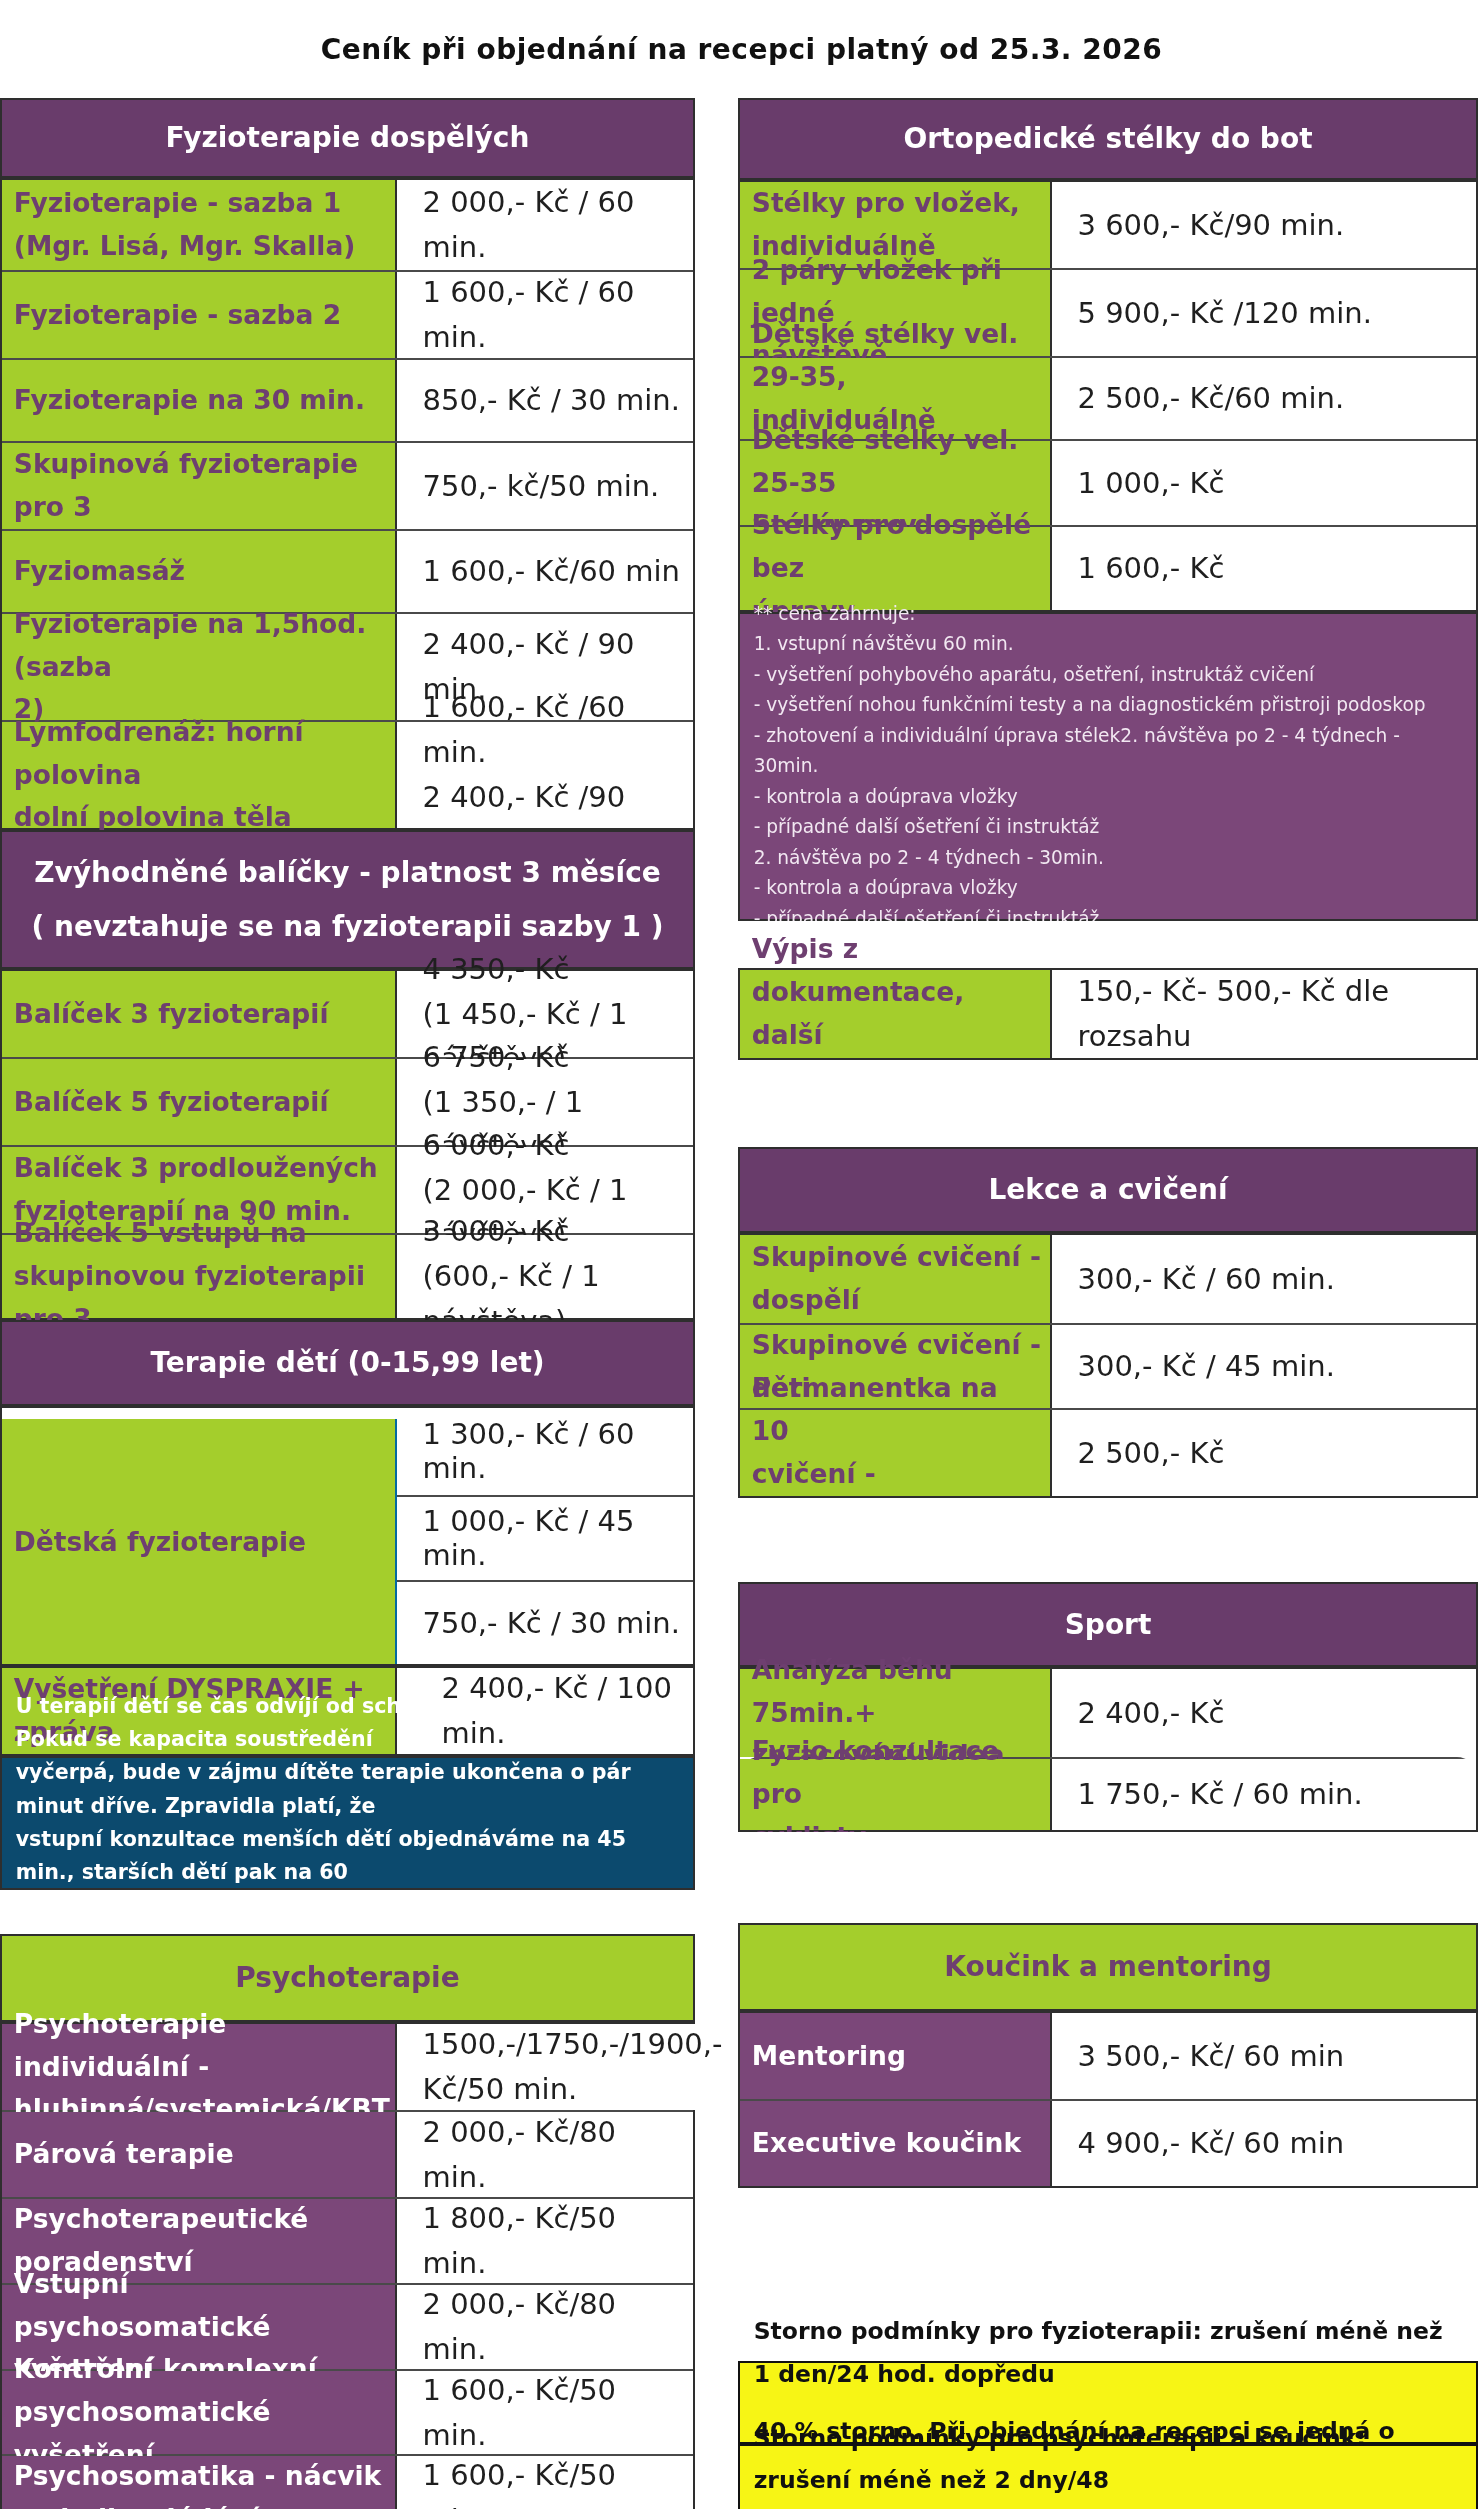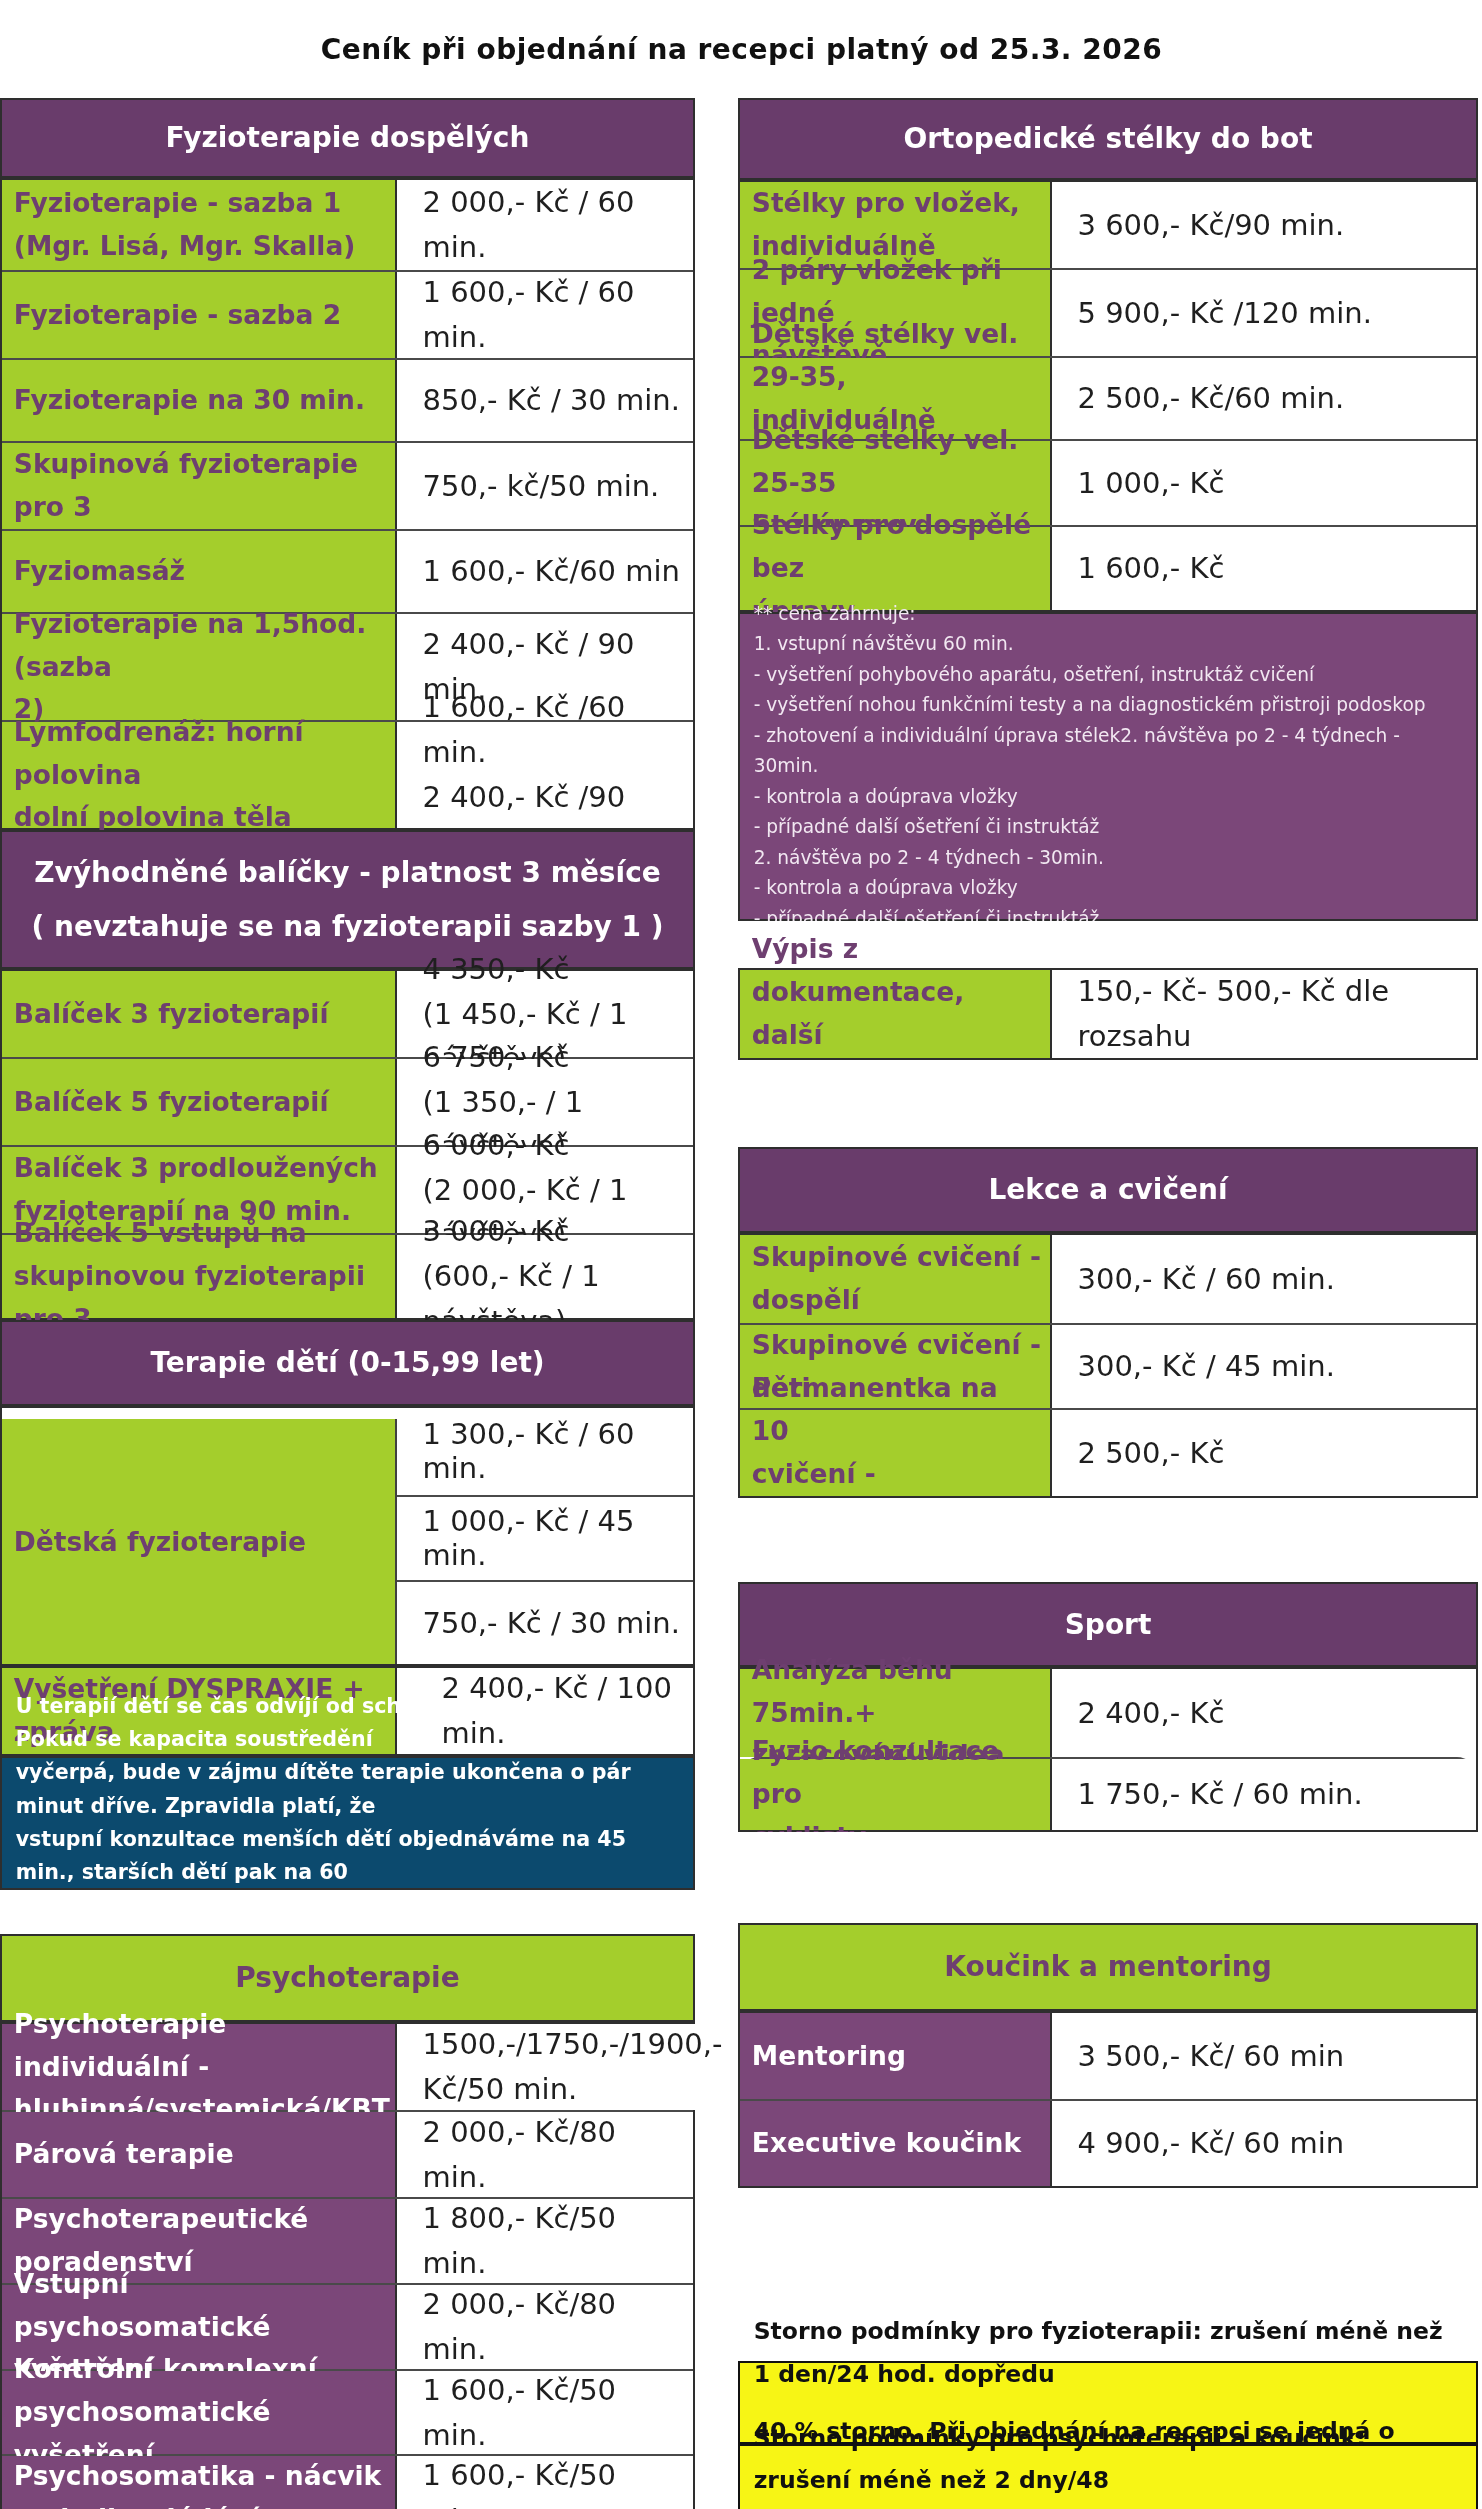--- a/index.html
+++ b/index.html
@@ -28,21 +28,21 @@
               line-height:1.62;padding:3.9px 7.8px 3.9px 11.8px;border-right:2px solid #2e2e2e;}
   .col-left .cell-label{width:395px;}
   .col-right .cell-label{width:312px;}
   .label--purple{background:#7B4779;color:#ffffff;}
   .cell-price{flex:1;background:#ffffff;color:#1f1f1f;font-size:29px;font-weight:400;
               line-height:1.55;padding:3.9px 5.9px 3.9px 25.5px;}
   
   .group{display:flex;box-sizing:border-box;}
   .group .group-label{box-sizing:border-box;display:flex;flex-direction:column;justify-content:center;
               background:#A4CE2C;color:#6E3F70;font-weight:700;font-size:26.5px;
-              padding:3.9px 7.8px 3.9px 11.8px;border-right:2px solid #404040;margin-top:11px;}
+              padding:3.9px 7.8px 3.9px 11.8px;border-right:2px solid #0369a1;margin-top:11px;}
   .col-left .group-label{width:395px;}
   .group-prices{flex:1;display:flex;flex-direction:column;}
   .group-prices .gp{box-sizing:border-box;display:flex;flex-direction:column;justify-content:center;
               background:#fff;color:#1f1f1f;font-size:29px;padding:3.9px 5.9px 3.9px 25.5px;}
   .group-prices .gp + .gp{border-top:2px solid #4a4a4a;}
   
   .note{box-sizing:border-box;background:#0c4a6e;color:#ffffff;font-weight:700;
         font-size:20.6px;line-height:1.62;padding:7.8px 13.7px;border:2px solid #2e2e2e;
         display:flex;flex-direction:column;justify-content:center;}
   

